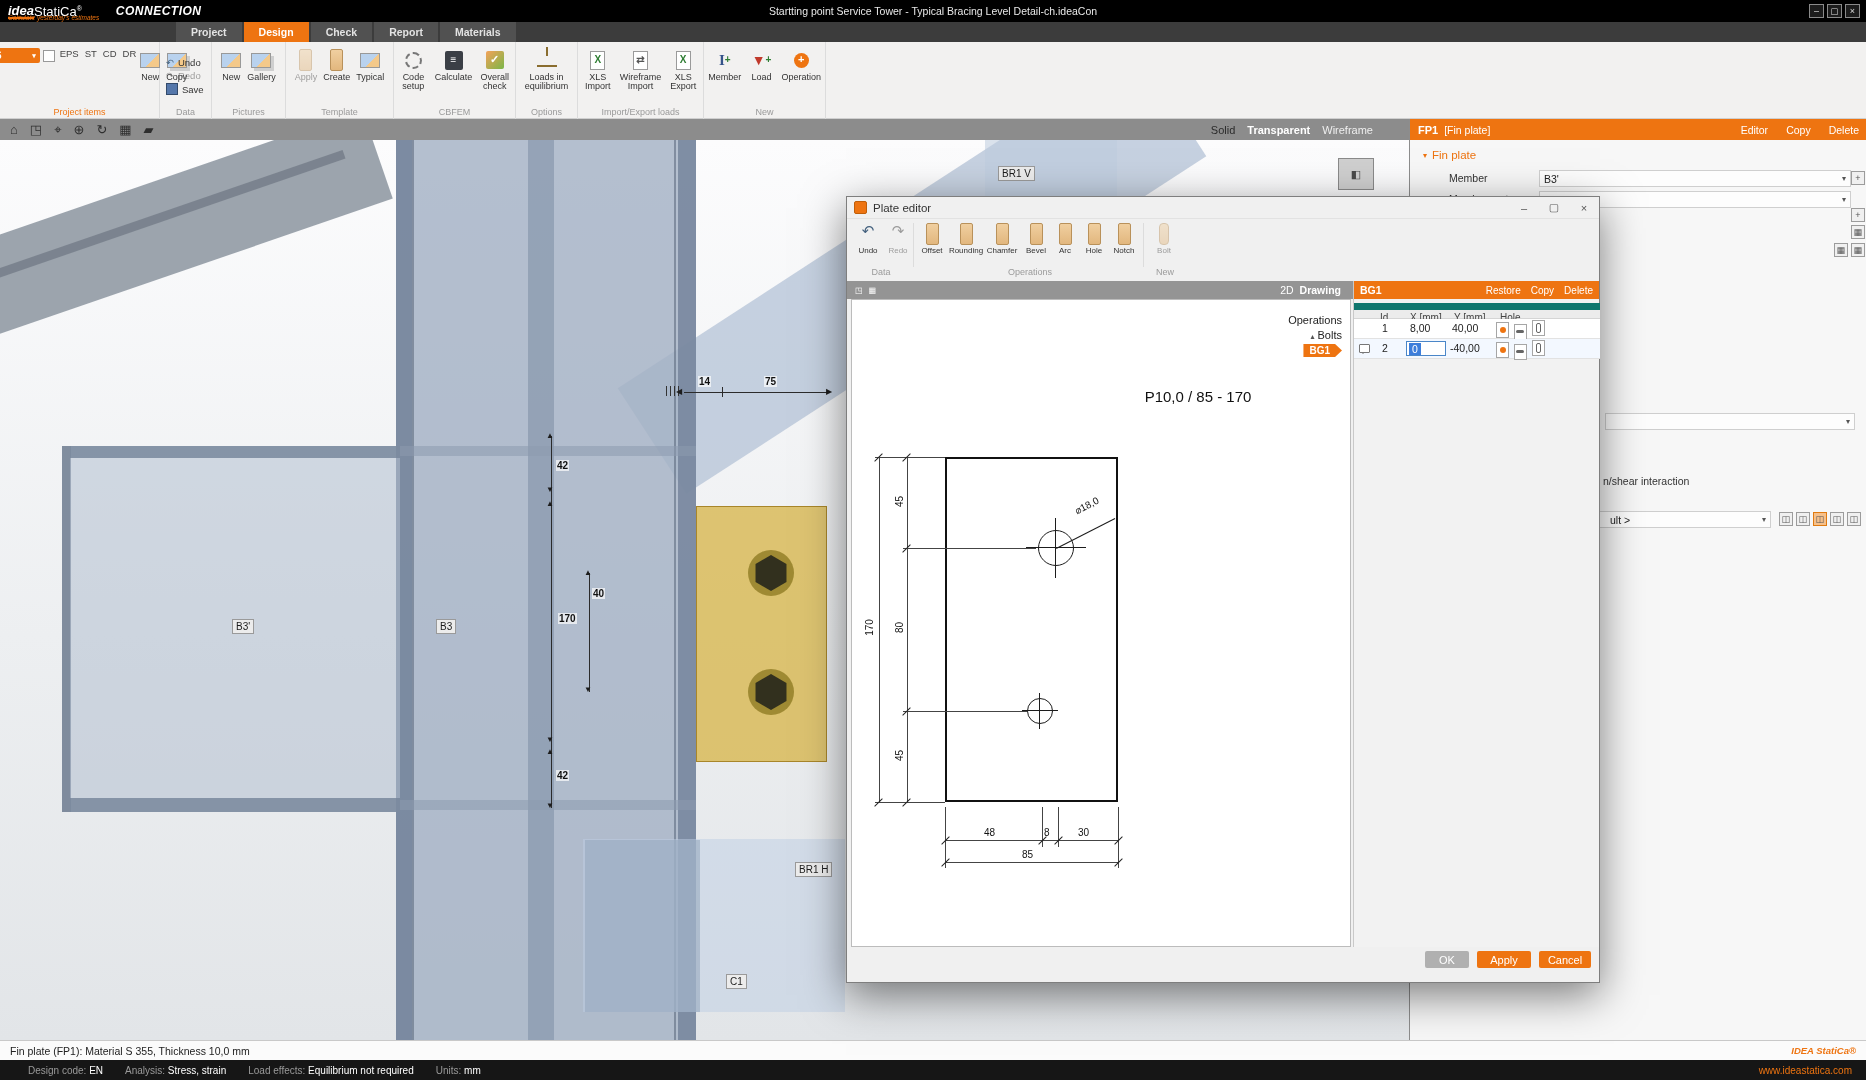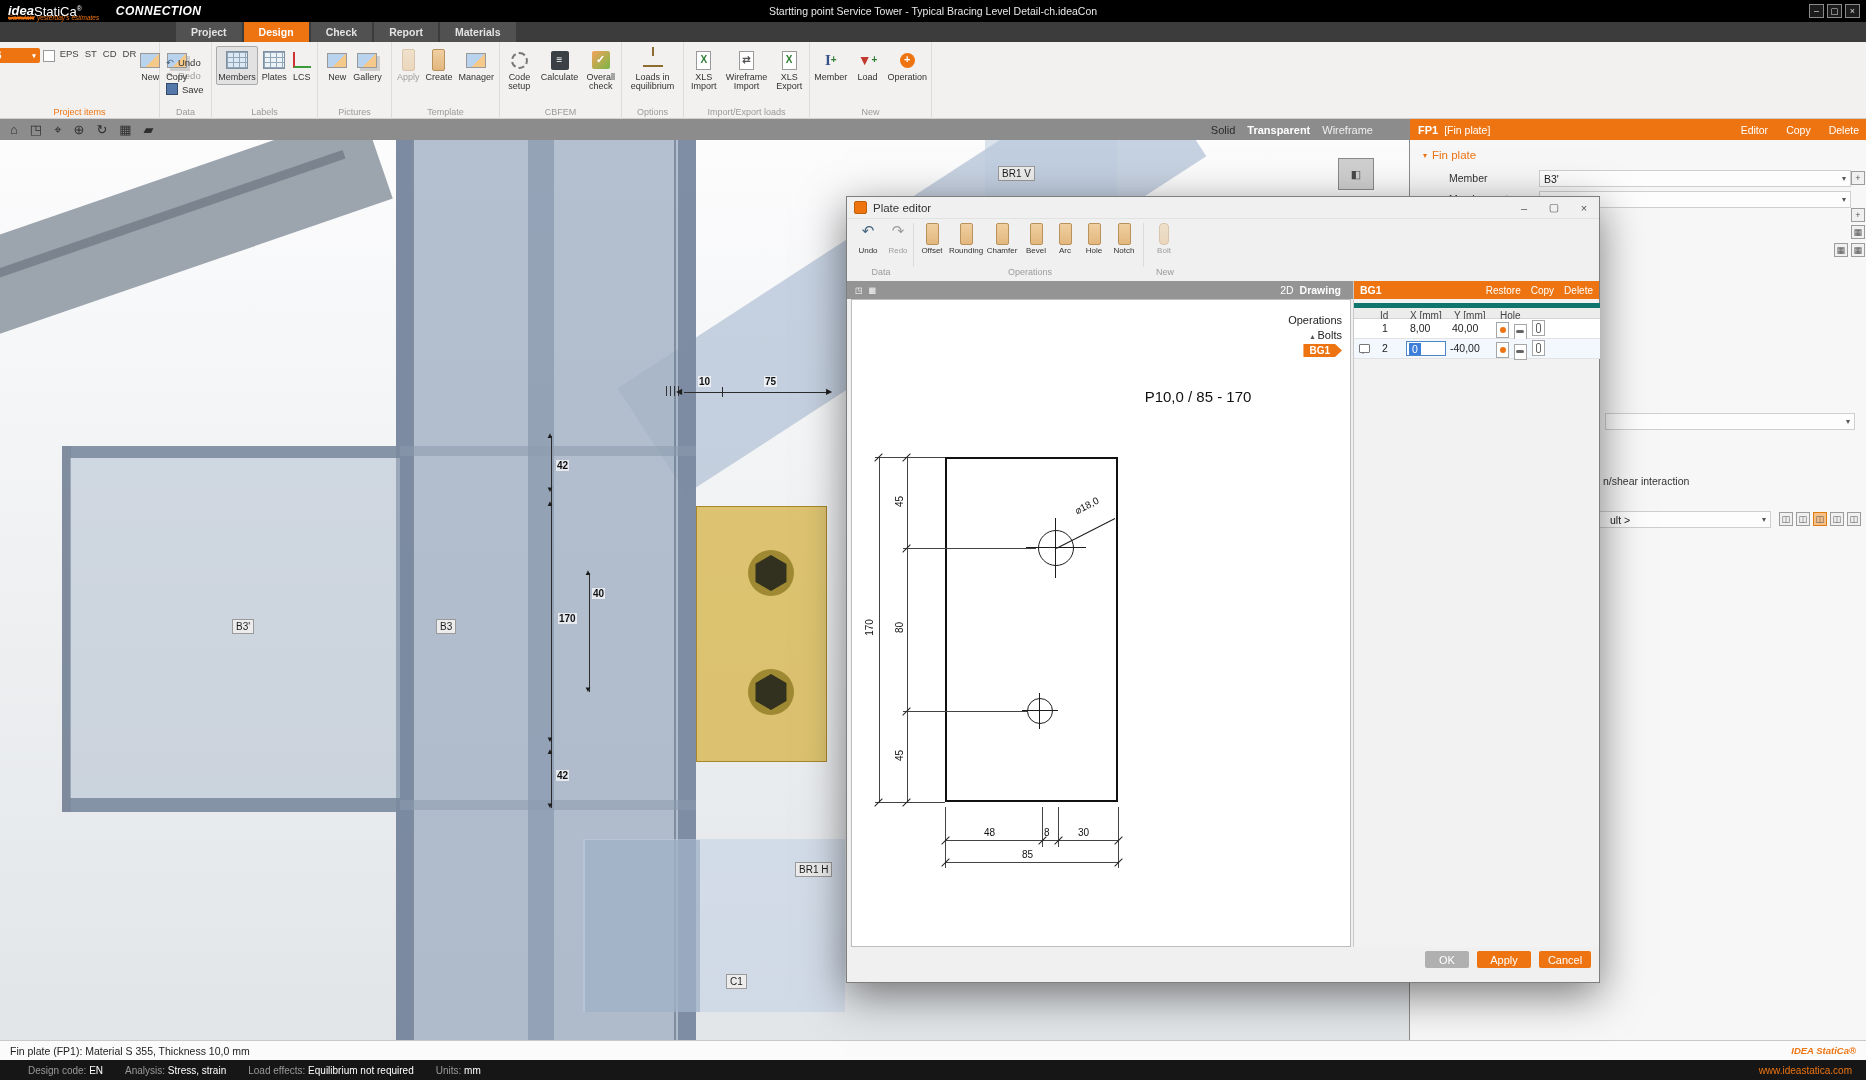--- a/index.html
+++ b/index.html
@@ -78,21 +78,21 @@
 .circ{position:absolute;border:1.6px solid #1c1c1c;border-radius:50%}
 .cline{position:absolute;background:#1c1c1c}
 .dthin{position:absolute;background:#444}
 .tk{position:absolute;width:11px;height:1px;background:#222;transform:rotate(-45deg)}
 .vrot{position:absolute;width:22px;text-align:center;font-size:10px;color:#111;transform:rotate(-90deg)}
 .dtext{position:absolute;font-size:10px;color:#111}
 .bg1chip{display:inline-block;background:#ee7411;color:#fff;font-size:10px;font-weight:bold;padding:1px 12px 1px 6px;clip-path:polygon(0 0,82% 0,100% 50%,82% 100%,0 100%);margin-top:3px}
 .dpanel{position:absolute;left:506px;top:84px;width:246px;height:666px;background:#f2f2f2;border-left:1px solid #c9c9c9}
 .phead{height:18px;background:#ee7411;color:#fff;display:flex;align-items:center;padding:0 6px;font-size:10.5px}
 .phead .plink{margin-left:10px;font-size:10px}
-.colhdr{position:absolute;left:0;top:22px;width:246px;height:16px;background:#ececec;border-top:5px solid #0f766e;border-bottom:1px solid #d5d5d5;font-size:10px;color:#444}
+.colhdr{position:absolute;left:0;top:22px;width:246px;height:16px;background:#ececec;border-top:7px solid #0f766e;border-bottom:1px solid #d5d5d5;font-size:10px;color:#444}
 .trowd{position:absolute;left:0;width:246px;height:20px;background:#fff;border-bottom:1px solid #e2e2e2;font-size:10.5px;color:#222}
 .hbox{width:13px;height:16px;border:1px solid #a6a6a6;background:#fff;display:inline-flex;align-items:center;justify-content:center;margin-right:2px}
 .hdot{width:6px;height:6px;border-radius:50%;background:#ee7411}
 .hslot{width:8px;height:3px;background:#666;border-radius:2px}
 .hobl{width:5px;height:10px;border:1px solid #666;border-radius:2px}
 .cmt{width:11px;height:9px;border:1px solid #777;background:#fff;border-radius:1px;position:relative;display:inline-block}
 .cmt:after{content:"";position:absolute;left:1px;bottom:-4px;border:2px solid transparent;border-top-color:#777}
 .xedit{position:absolute;width:40px;height:15px;border:1px solid #4a86c8;background:#fff;display:flex;align-items:center;padding:0 2px}
 .selblue{background:#3d7edb;color:#fff;padding:0 3px;font-size:10.5px}
 .dbtn{position:absolute;height:17px;color:#fff;font-size:11px;display:flex;align-items:center;justify-content:center;border-radius:2px}
@@ -174,43 +174,20 @@
             <span>Redo</span>
           </div>
         <div class="trow">
             <span class="ic-save"></span>
             <span>Save</span>
           </div>
       </div>
       <div class="rtitle">Data</div>
     </div>
 
-    <div class="rgroup" style="width:106px">
-      <div class="rbody">
-        <div class="rbtn sel">
-            <span class="ric">
-              <span class="ic-grid"></span>
-            </span>
-            <span>Members</span>
-          </div>
-        <div class="rbtn">
-            <span class="ric">
-              <span class="ic-grid" style="background-color:#eef3f8"></span>
-            </span>
-            <span>Plates</span>
-          </div>
-        <div class="rbtn">
-            <span class="ric">
-              <span class="ic-lcs"></span>
-            </span>
-            <span>LCS</span>
-          </div>
-      </div>
-      <div class="rtitle">Labels</div>
-    </div>
 
     <div class="rgroup" style="width:74px">
       <div class="rbody">
         <div class="rbtn">
             <span class="ric">
               <span class="ic-pic"></span>
             </span>
             <span>New</span>
           </div>
         <div class="rbtn">
@@ -234,21 +211,21 @@
         <div class="rbtn">
             <span class="ric">
               <span class="ic-plate"></span>
             </span>
             <span>Create</span>
           </div>
         <div class="rbtn">
             <span class="ric">
               <span class="ic-pic"></span>
             </span>
-            <span>Manager</span>
+            <span>Typical</span>
           </div>
       </div>
       <div class="rtitle">Template</div>
     </div>
 
     <div class="rgroup" style="width:122px">
       <div class="rbody">
         <div class="rbtn" style="width:36px">
             <span class="ric">
               <span class="ic-gear"></span>
@@ -392,21 +369,21 @@
     <div class="dimv" style="left:589px;top:433px;height:119px"></div>
     <span class="ar" style="left:584px;top:429px">▲</span>
     <span class="ar" style="left:584px;top:546px">▼</span>
     <span class="dlab" style="left:592px;top:448px">40</span>
 
     <div class="hatch" style="left:666px;top:246px"></div>
     <div class="dimh" style="left:684px;top:252px;width:146px"></div>
     <span class="ar" style="left:676px;top:248px">◀</span>
     <span class="ar" style="left:826px;top:248px">▶</span>
     <div class="dimv" style="left:722px;top:247px;height:10px"></div>
-    <span class="dlab" style="left:698px;top:236px">10</span>
+    <span class="dlab" style="left:698px;top:236px">14</span>
     <span class="dlab" style="left:764px;top:236px">75</span>
 
     <span class="chip" style="left:998px;top:26px">BR1 V</span>
     <span class="chip" style="left:232px;top:479px">B3'</span>
     <span class="chip" style="left:436px;top:479px">B3</span>
     <span class="chip" style="left:795px;top:722px">BR1 H</span>
     <span class="chip" style="left:726px;top:834px">C1</span>
 
     <div class="a" style="left:1338px;top:18px;width:36px;height:32px;background:#cfcfcf;border:1px solid #8a8a8a;display:flex;align-items:center;justify-content:center;color:#4a4a4a">
         <span>◧</span>

